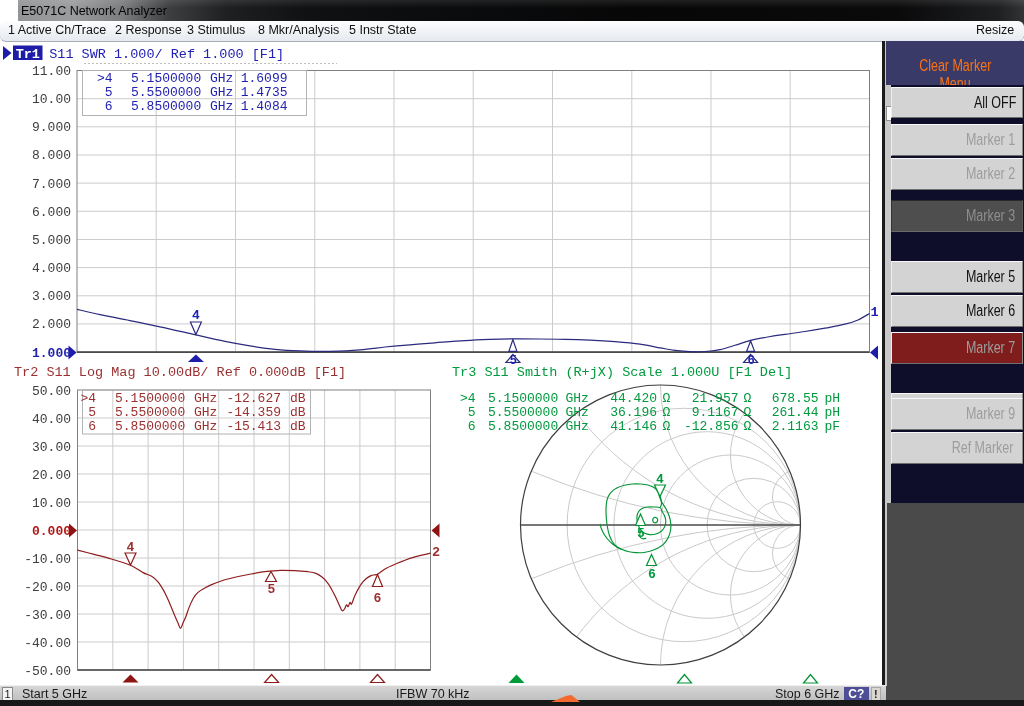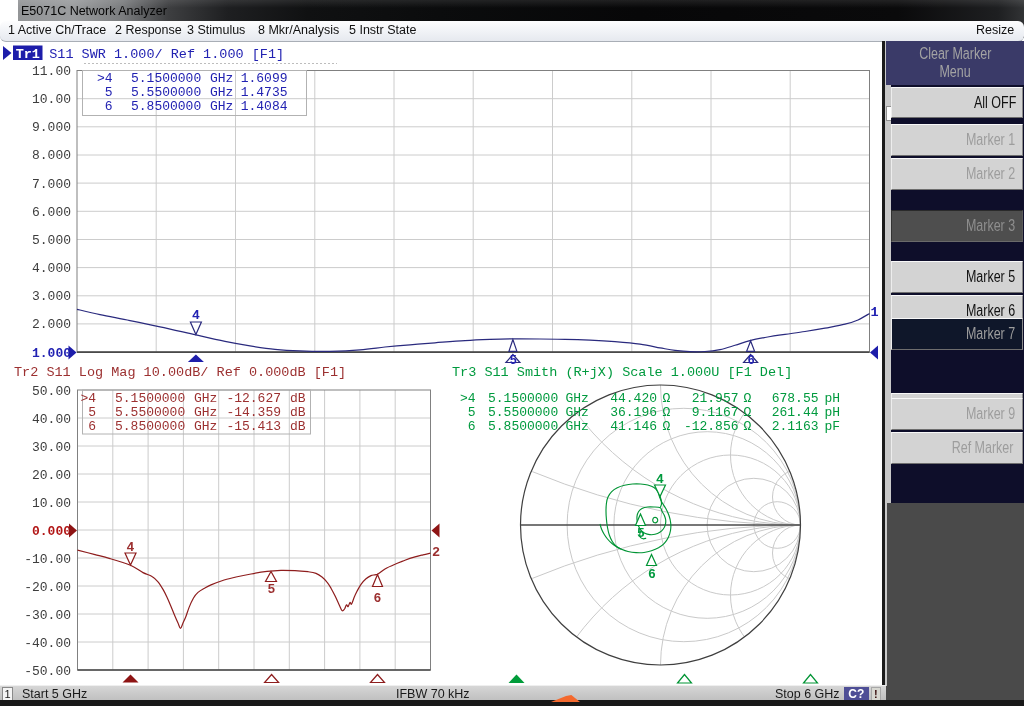--- a/index.html
+++ b/index.html
@@ -12,21 +12,21 @@
  background:linear-gradient(to bottom,rgba(255,255,255,0.10),rgba(255,255,255,0));}
 #title span{position:absolute;left:3px;top:4px;font-size:12.5px;color:#050505;}
 #menu{position:absolute;left:0;top:21px;width:1024px;height:20px;
  background:linear-gradient(to bottom,#fdfdfe,#f0f2f6 55%,#e6e9ef);
  border-bottom:1px solid #a9aeb6;font-size:12.5px;color:#111;border-radius:6px;}
 #menu span{position:absolute;top:2px;}
 #vline{position:absolute;left:882px;top:41px;width:2.5px;height:644px;background:#1b1b1b;}
 #strip{position:absolute;left:884.5px;top:41px;width:6.5px;height:645px;background:#c9c9c9;}
 #notch{position:absolute;left:885.5px;top:106px;width:4px;height:13px;background:#fdfdfd;border:1px solid #909090;}
 #sidehead{position:absolute;left:886px;top:41px;width:138px;height:44px;background:#3a3a68;
- color:#a3a3a3;font-size:16px;text-align:center;line-height:18px;padding-top:4px;box-sizing:border-box;}
+ color:#f97316;font-size:16px;text-align:center;line-height:18px;padding-top:16px;box-sizing:border-box;}
 #sidebg{position:absolute;left:891px;top:85px;width:133px;height:418px;background:#0e0e2a;}
 #sidedark{position:absolute;left:886.5px;top:503px;width:137.5px;height:197px;background:#4a4a4a;}
 #sidedark2{position:absolute;left:884.5px;top:686px;width:2px;height:14px;background:#4a4a4a;}
 .btn{position:absolute;left:891px;width:130px;font-size:16px;text-align:right;}
 .bn{display:inline-block;transform:scaleX(0.78);transform-origin:50% 50%;}
 #status{position:absolute;left:0;top:685px;width:886px;height:15px;
  background:linear-gradient(to bottom,#d6d6d6,#c0c0c0);border-top:1px solid #efefef;
  font-size:12.5px;color:#1a1a1a;box-sizing:border-box;}
 #status span{position:absolute;top:1px;}
 #chbox{position:absolute;left:2px;top:1px;width:9px;height:12px;background:#f4f4f4;
@@ -252,24 +252,24 @@
 <div id="vline"></div>
 <div id="strip"></div>
 <div id="notch"></div>
 <div id="sidehead"><span class="bn">Clear Marker</span><br><span class="bn">Menu</span></div>
 <div id="sidebg"></div>
 <div id="sidedark"></div>
 <div id="sidedark2"></div>
 <div class="btn" style="top:87.3px;height:29px;line-height:29px;background:#d3d3d3;color:#111;border-top:1px solid #f8f8f8;border-left:1px solid #ededed;border-bottom:1px solid #6e6e6e;border-right:1px solid #8a8a8a;"><span class="bn">All OFF</span></div>
     <div class="btn" style="top:124px;height:30px;line-height:30px;background:#d3d3d3;color:#9d9d9d;border-top:1px solid #f8f8f8;border-left:1px solid #ededed;border-bottom:1px solid #6e6e6e;border-right:1px solid #8a8a8a;"><span class="bn">Marker 1</span></div>
     <div class="btn" style="top:158.2px;height:30px;line-height:30px;background:#d3d3d3;color:#9d9d9d;border-top:1px solid #f8f8f8;border-left:1px solid #ededed;border-bottom:1px solid #6e6e6e;border-right:1px solid #8a8a8a;"><span class="bn">Marker 2</span></div>
-    <div class="btn" style="top:210px;height:30px;line-height:30px;background:#4e4e4e;color:#8e8e8e;border-top:1px solid #2a2a2a;border-left:1px solid #333;border-bottom:1px solid #6a6a6a;border-right:1px solid #5a5a5a;"><span class="bn">Marker 3</span></div>
+    <div class="btn" style="top:200px;height:30px;line-height:30px;background:#4e4e4e;color:#8e8e8e;border-top:1px solid #2a2a2a;border-left:1px solid #333;border-bottom:1px solid #6a6a6a;border-right:1px solid #5a5a5a;"><span class="bn">Marker 3</span></div>
     <div class="btn" style="top:260.8px;height:30px;line-height:30px;background:#d3d3d3;color:#111;border-top:1px solid #f8f8f8;border-left:1px solid #ededed;border-bottom:1px solid #6e6e6e;border-right:1px solid #8a8a8a;"><span class="bn">Marker 5</span></div>
     <div class="btn" style="top:295px;height:30px;line-height:30px;background:#d3d3d3;color:#111;border-top:1px solid #f8f8f8;border-left:1px solid #ededed;border-bottom:1px solid #6e6e6e;border-right:1px solid #8a8a8a;"><span class="bn">Marker 6</span></div>
-    <div class="btn" style="top:318px;height:30px;line-height:30px;background:#0f172a;color:#9d9d9d;border-top:1px solid #f8f8f8;border-left:1px solid #ededed;border-bottom:1px solid #6e6e6e;border-right:1px solid #8a8a8a;"><span class="bn">Marker 7</span></div>
+    <div class="btn" style="top:332px;height:30px;line-height:30px;background:#7f1d1d;color:#9d9d9d;border-top:1px solid #f8f8f8;border-left:1px solid #ededed;border-bottom:1px solid #6e6e6e;border-right:1px solid #8a8a8a;"><span class="bn">Marker 7</span></div>
     <div class="btn" style="top:363.4px;height:30px;line-height:30px;background:#d3d3d3;color:#9d9d9d;border-top:1px solid #f8f8f8;border-left:1px solid #ededed;border-bottom:1px solid #6e6e6e;border-right:1px solid #8a8a8a;margin-top:30px;"><span class="bn">Marker 8</span></div>
     <div class="btn" style="top:397.6px;height:30px;line-height:30px;background:#d3d3d3;color:#9d9d9d;border-top:1px solid #f8f8f8;border-left:1px solid #ededed;border-bottom:1px solid #6e6e6e;border-right:1px solid #8a8a8a;"><span class="bn">Marker 9</span></div>
     <div class="btn" style="top:431.8px;height:30px;line-height:30px;background:#d3d3d3;color:#9d9d9d;border-top:1px solid #f8f8f8;border-left:1px solid #ededed;border-bottom:1px solid #6e6e6e;border-right:1px solid #8a8a8a;"><span class="bn">Ref Marker</span></div>
 <div id="status">
 <div id="chbox">1</div>
 <span style="left:22px">Start 5 GHz</span>
 <span style="left:396px">IFBW 70 kHz</span>
 <span style="left:775px">Stop 6 GHz</span>
 <div id="cbox">C?</div>
 <div id="ebox">!</div>

